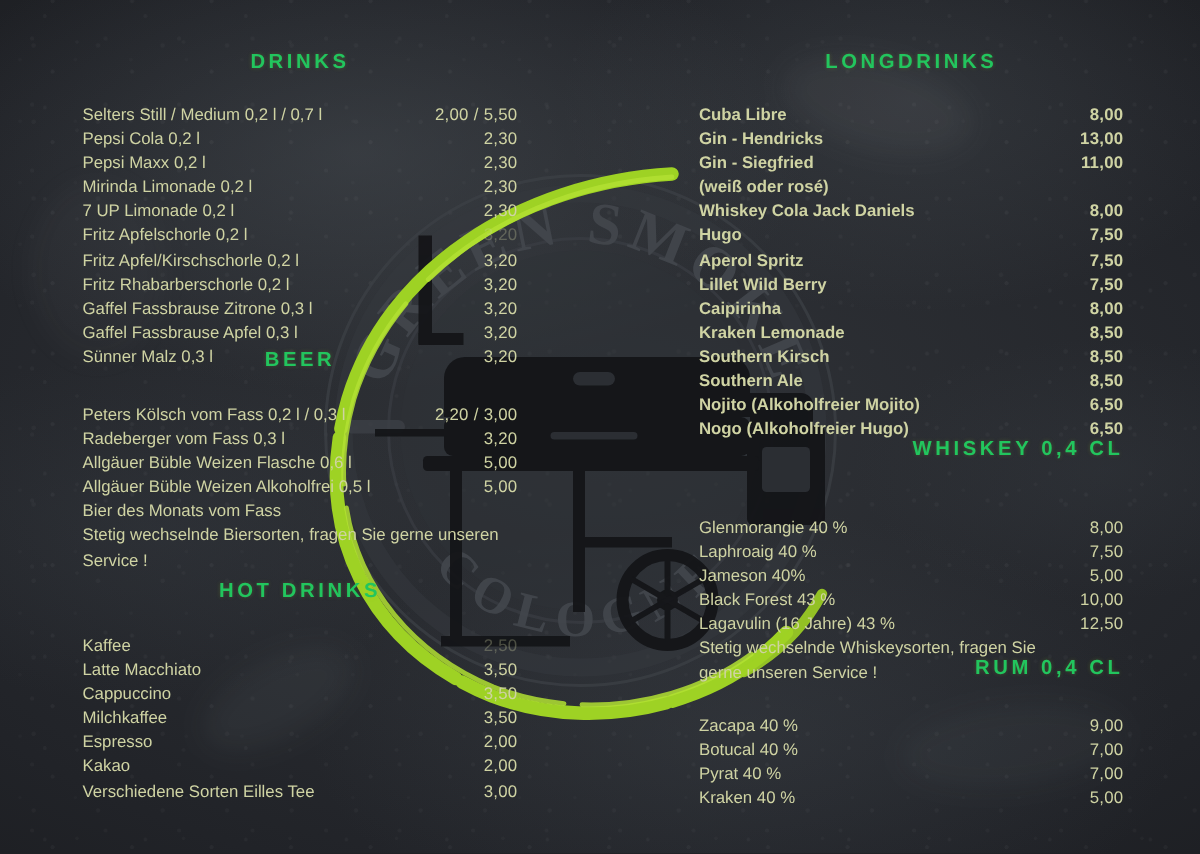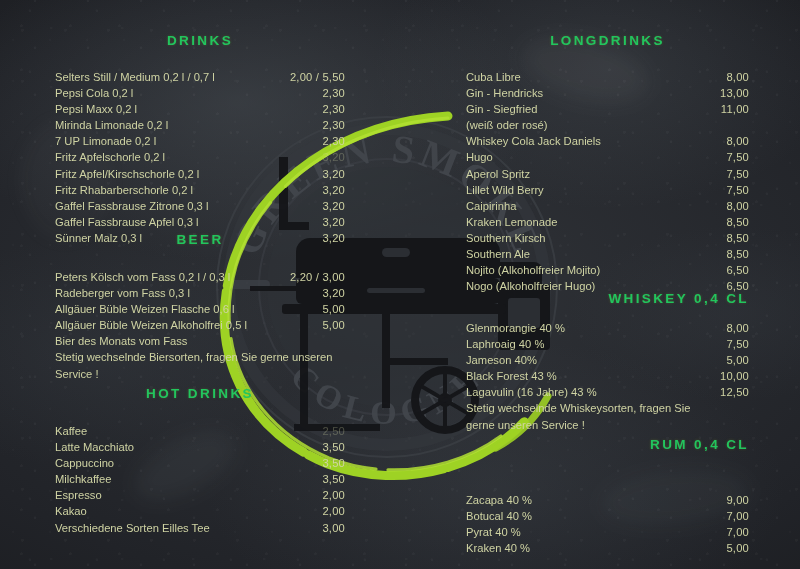--- a/index.html
+++ b/index.html
@@ -307,21 +307,21 @@
         </li>
       </ul>
   </section>
 
 </div>
 
 <div class="col col-right">
 
   <section class="section" style="top:33px;">
     <h2 class="sec-title">LONGDRINKS</h2>
-    <ul class="items" style="margin-top:21px;">
+    <ul class="items" style="margin-top:21px;font-weight:bold;">
         <li class="row">
           <span class="nm">Cuba Libre</span>
           <span class="dots"></span>
           <span class="pr">8,00</span>
         </li>
         <li class="row">
           <span class="nm">Gin - Hendricks</span>
           <span class="dots"></span>
           <span class="pr">13,00</span>
         </li>
@@ -383,21 +383,21 @@
         <li class="row">
           <span class="nm">Nogo (Alkoholfreier Hugo)</span>
           <span class="dots"></span>
           <span class="pr">6,50</span>
         </li>
       </ul>
   </section>
 
   <section class="section" style="top:291px;">
     <h2 class="sec-title left-ish">WHISKEY 0,4 CL</h2>
-    <ul class="items" style="margin-top:14px;">
+    <ul class="items" style="margin-top:38px;">
         <li class="row">
           <span class="nm">Glenmorangie 40 %</span>
           <span class="dots"></span>
           <span class="pr">8,00</span>
         </li>
         <li class="row">
           <span class="nm">Laphroaig 40 %</span>
           <span class="dots"></span>
           <span class="pr">7,50</span>
         </li>
@@ -424,21 +424,21 @@
         <li class="row note">
           <span class="nm">gerne unseren Service !</span>
           <span class="dots"></span>
           <span class="pr"></span>
         </li>
       </ul>
   </section>
 
   <section class="section" style="top:437px;">
     <h2 class="sec-title left-ish">RUM 0,4 CL</h2>
-    <ul class="items" style="margin-top:40px;">
+    <ul class="items" style="margin-top:24px;">
         <li class="row">
           <span class="nm">Zacapa 40 %</span>
           <span class="dots"></span>
           <span class="pr">9,00</span>
         </li>
         <li class="row">
           <span class="nm">Botucal 40 %</span>
           <span class="dots"></span>
           <span class="pr">7,00</span>
         </li>

